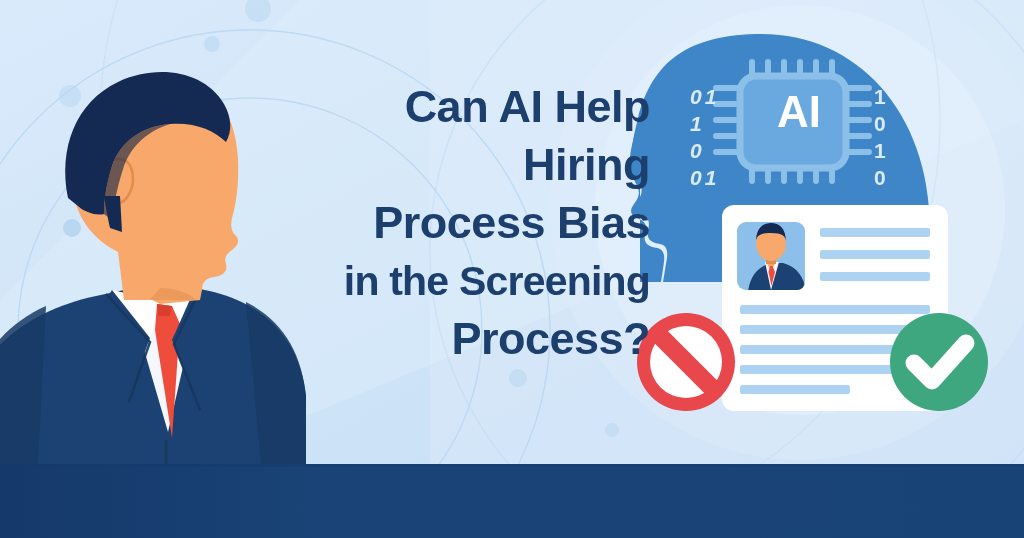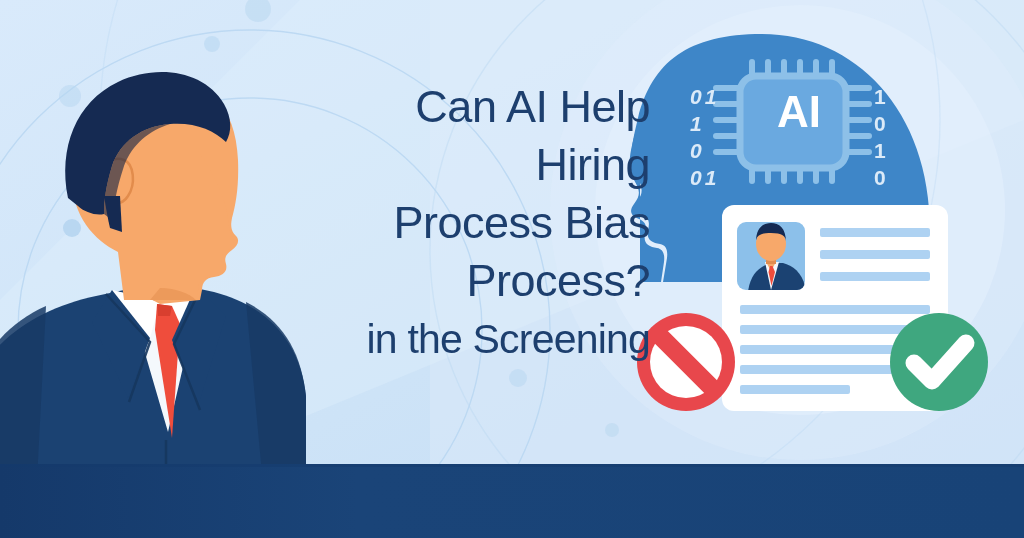--- a/index.html
+++ b/index.html
@@ -19,21 +19,21 @@
   .layer { position:absolute; top:0; left:0; width:1024px; height:538px; }
   .layer svg { display:block; width:1024px; height:538px; }
 
   
   #headline {
     position:absolute;
     left:170px; top:78px;
     width:480px;
     text-align:right;
     color:#1d3f6e;
-    font-weight:400;
+    font-weight:700;
     font-size:45px;
     line-height:58px;
     letter-spacing:-0.5px;
     z-index:40;
     white-space:nowrap;
   }
   #headline .ln { display:block; }
   #headline .ln.l4 { font-size:41px; letter-spacing:-0.8px; }
 
   
@@ -245,22 +245,22 @@
         <circle cx="939" cy="362" r="49" fill="#3fa77f"></circle>
         <path d="M914,363 L932,381 L966,343" fill="none" stroke="#ffffff" stroke-width="17" stroke-linecap="round" stroke-linejoin="round"></path>
       </g>
     </svg>
   </div>
 
   <div id="headline">
     <span class="ln l0">Can AI Help</span>
     <span class="ln l1">Hiring</span>
     <span class="ln l2">Process Bias</span>
+    <span class="ln l3 l4">in the Screening</span>
     <span class="ln l4b">Process?</span>
-    <span class="ln l3 l4">in the Screening</span>
   </div>
 
   <div class="layer">
     <svg viewBox="0 0 1024 538" xmlns="http://www.w3.org/2000/svg">
       <defs>
         <clipPath id="personClip">
             <rect x="0" y="0" width="400" height="538"></rect>
           </clipPath>
       </defs>
       <g clip-path="url(#personClip)">

